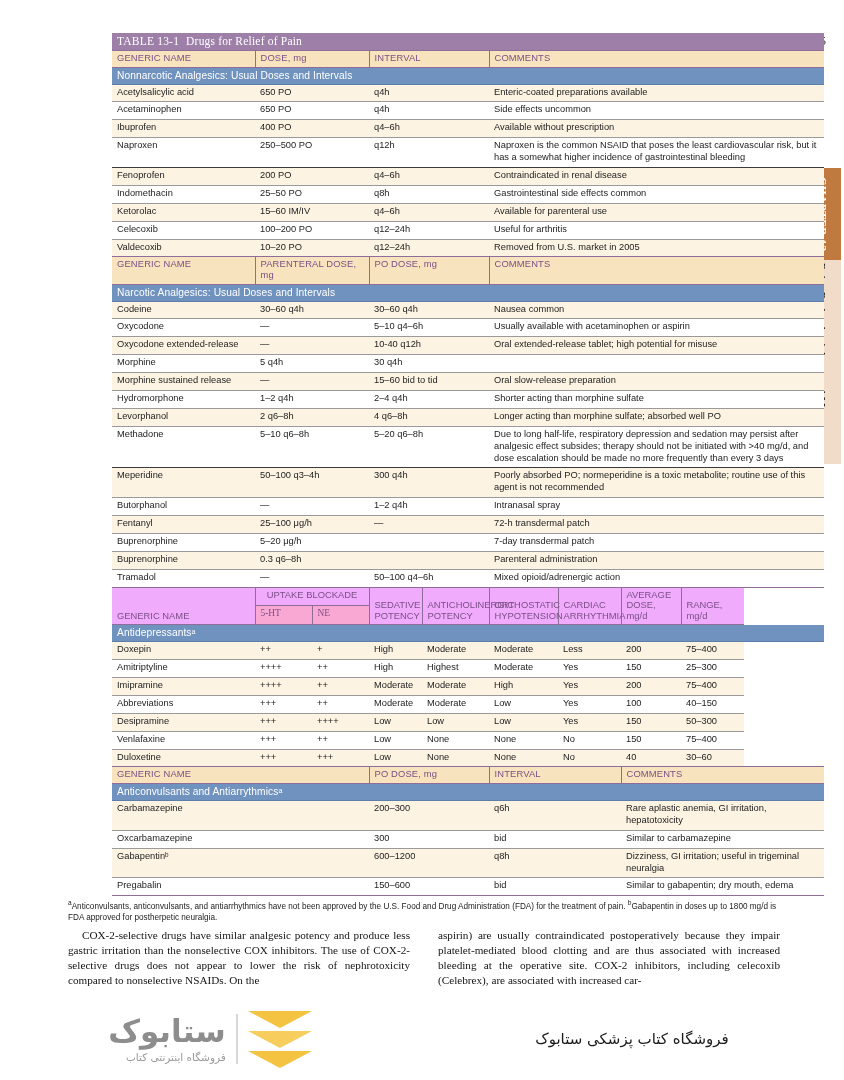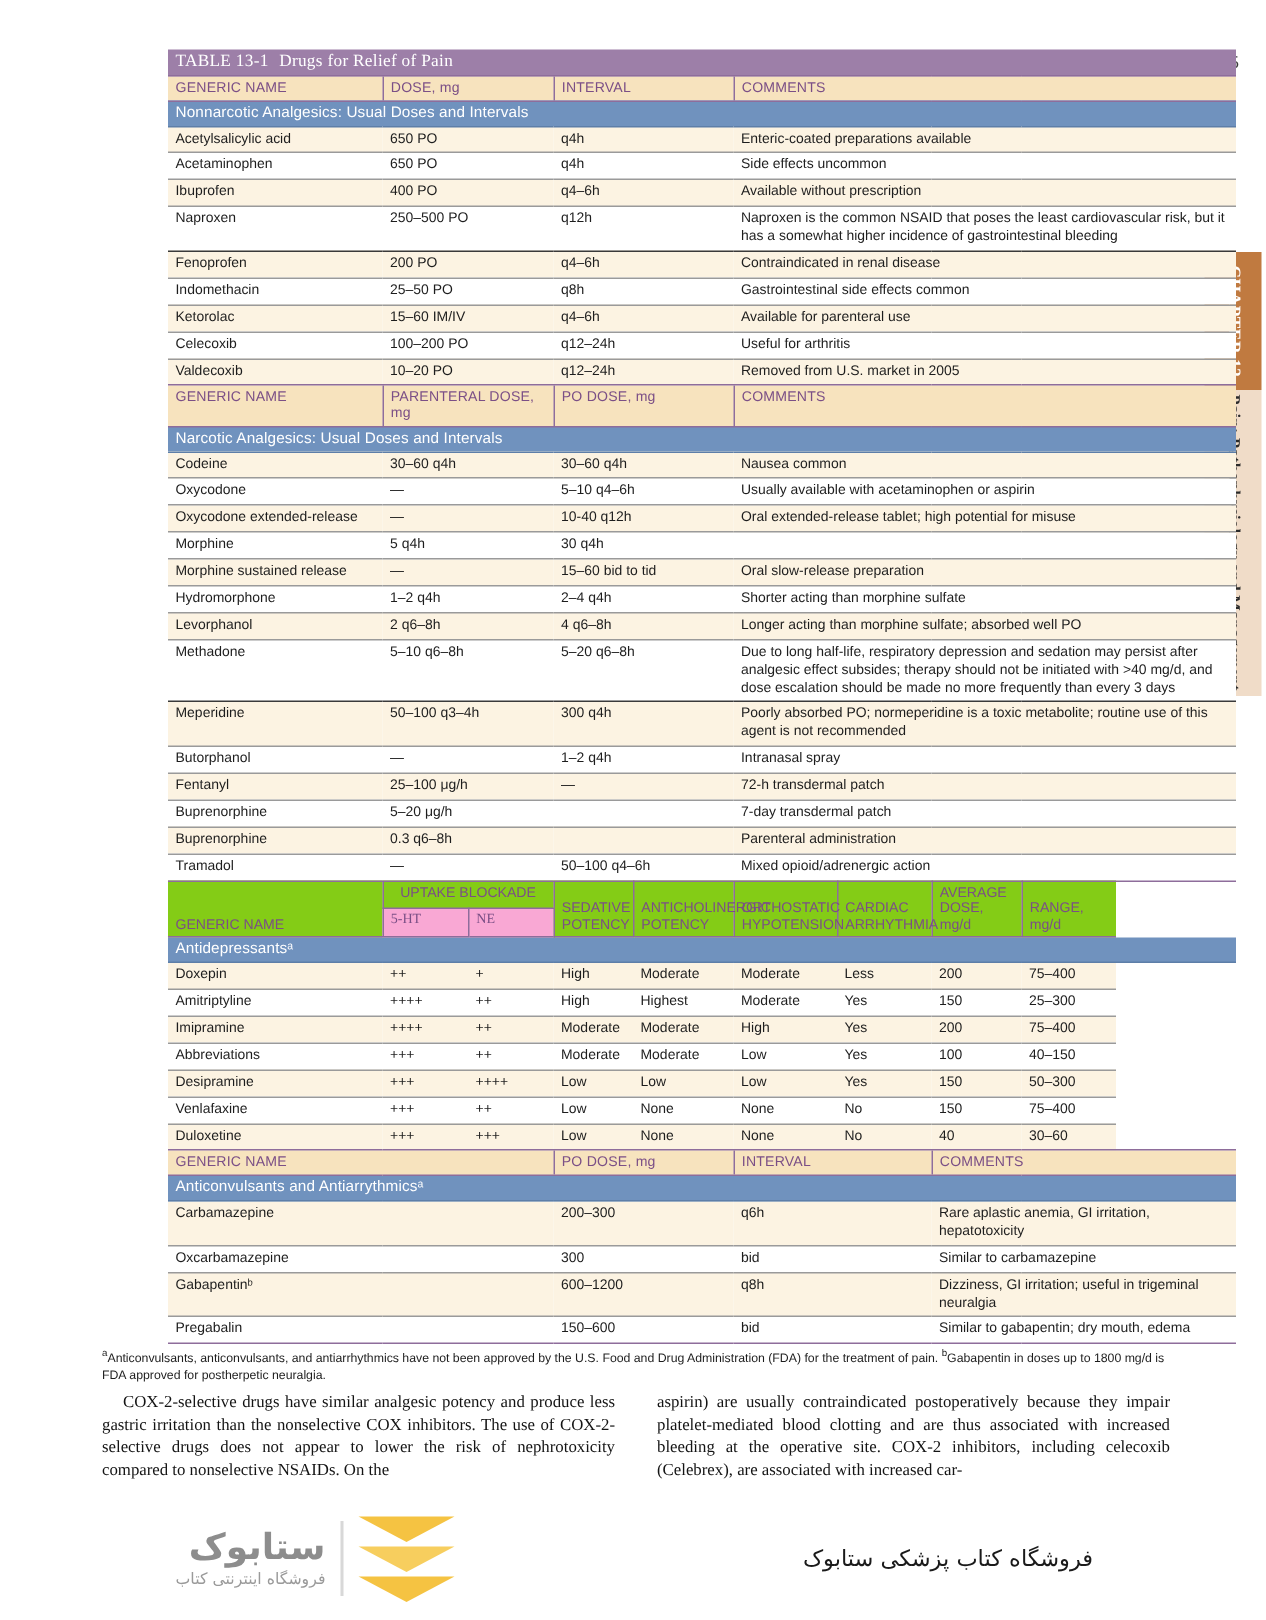--- a/index.html
+++ b/index.html
@@ -79,21 +79,21 @@
     letter-spacing:.15px;
     border-top:1.5px solid #8E6D9B;
     border-bottom:1.5px solid #8E6D9B;
     padding:3px 5px 3px 5px;
     line-height:1.12;
   }
   .colhead td + td{ border-left:1.5px solid #8E6D9B; }
 
   
   .spanhead td{
-    background:#84cc16;
+    background:#f0abfc;
     color:#7B4F86;
     font-size:9.4px; font-weight:bold;
     border-top:1.5px solid #8E6D9B;
     padding:3px 5px 1px 5px;
     line-height:1.12;
     text-align:left;
   }
   .spanhead td.ctr{ text-align:center; border-bottom:1px solid #8E6D9B; }
   .spanhead td + td{ border-left:1.5px solid #8E6D9B; }
   .subhead td{
@@ -171,21 +171,21 @@
   .footer-left{
     width:420px; height:82px; position:relative;
     display:flex; align-items:center; justify-content:center;
   }
   .logo-group{ display:flex; align-items:center; gap:10px; }
   .logo-word{
     display:flex; flex-direction:column; align-items:flex-end;
   }
   .logo-script{
     font-family:"DejaVu Sans", sans-serif;
-    font-size:24px; font-weight:bold;
+    font-size:31px; font-weight:bold;
     color:#8d8d8d; line-height:1;
     direction:rtl;
   }
   .logo-sub{
     font-family:"DejaVu Sans", sans-serif;
     font-size:10.5px; color:#9a9a9a;
     margin-top:4px; direction:rtl;
   }
   .logo-divider{
     width:2px; height:50px; background:#d8d8d8;

